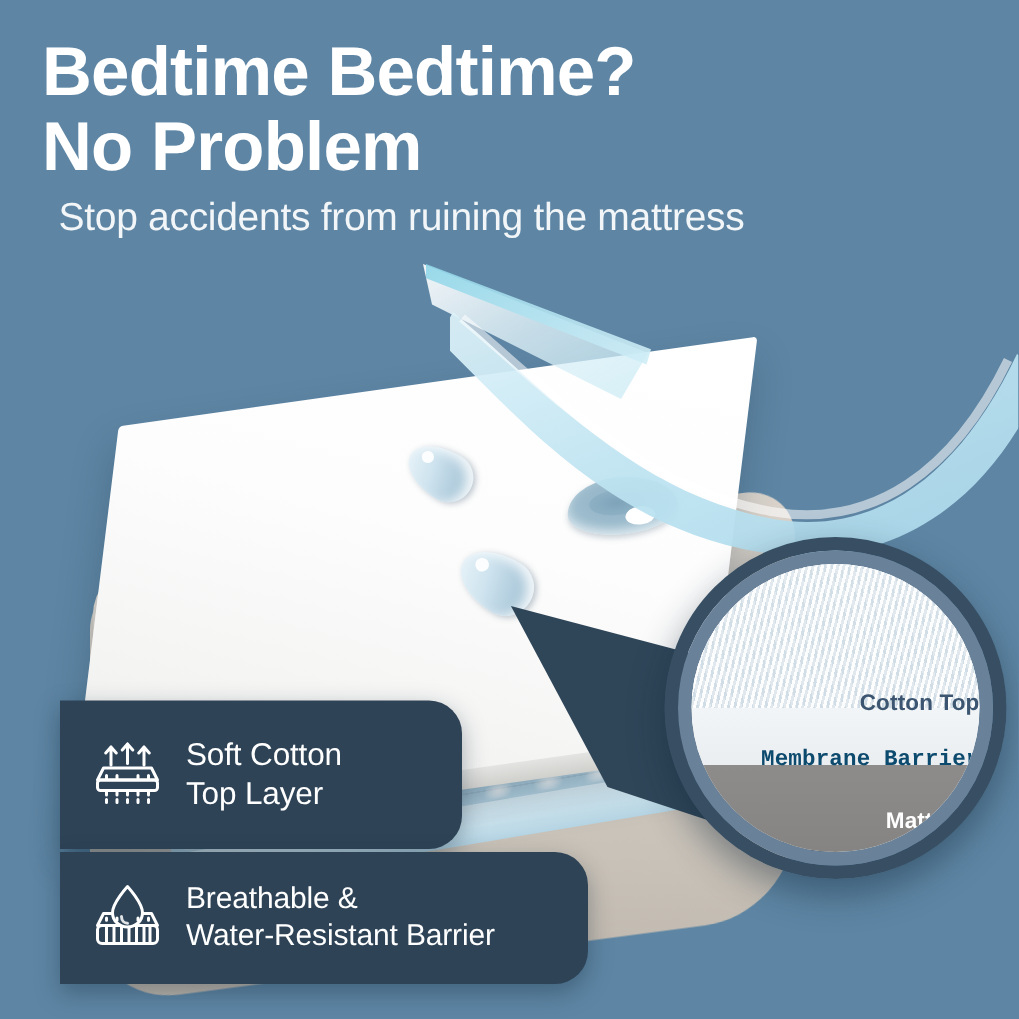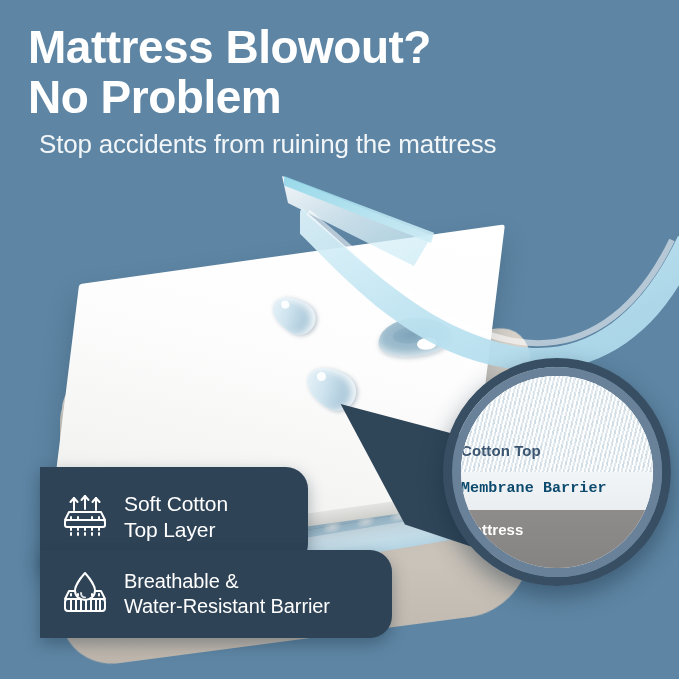--- a/index.html
+++ b/index.html
@@ -171,37 +171,37 @@
   }
   .layer-membrane{
     position:absolute;left:0;top:50%;width:100%;height:20%;
     background:linear-gradient(180deg,#f2f5f7 0%,#eaeef1 100%);
   }
   .layer-mattress{
     position:absolute;left:0;top:70%;width:100%;height:30%;
     background:linear-gradient(180deg,#8d8c8a 0%,#858482 100%);
   }
   .mag-label{
-    position:absolute;width:100%;text-align:left;
-    font-size:15px;font-weight:bold;letter-spacing:.1px;
+    position:absolute;width:100%;text-align:right;
+    font-size:15px;font-weight:bold;letter-spacing:.1px;margin-top:18px;
   }
   .mag-label.cotton{top:66px;color:#3c5570;}
   .mag-label.membrane{top:104px;color:#0c4a6e;font-family:Liberation Mono, monospace;}
   .mag-label.mattress{top:145px;color:#ffffff;}
 
   
   .badge{
     position:absolute;left:0;background:#2e4356;
     display:flex;align-items:center;
     border-radius:0 22px 22px 0;
     box-shadow:0 6px 16px rgba(15,35,52,.35);
     margin-left:40px;
   }
   .badge.b1{top:467px;width:268px;height:99px;}
-  .badge.b2{top:550px;width:352px;height:88px;}
+  .badge.b2{top:568px;width:352px;height:88px;}
   .badge-icon{
     flex:0 0 auto;width:58px;height:58px;margin-left:16px;margin-right:10px;
     display:flex;align-items:center;justify-content:center;
   }
   .badge-text{
     color:#ffffff;font-size:21px;line-height:26px;font-weight:normal;
     letter-spacing:-0.1px;white-space:pre-line;
   }
   .badge.b2 .badge-text{font-size:20px;line-height:25px;}
 </style>
@@ -259,21 +259,21 @@
   <div class="mag-inner">
     <div class="layer-cotton"></div>
     <div class="layer-membrane"></div>
     <div class="layer-mattress"></div>
     <div class="mag-label cotton">Cotton Top</div>
     <div class="mag-label membrane">Membrane Barrier</div>
     <div class="mag-label mattress">Mattress</div>
   </div>
 
   <div class="headline">
-    <span>Mattress Blowout?</span>
+    <span>Bedtime Bedtime?</span>
     <span class="l2">No Problem</span>
   </div>
   <div class="subhead">Stop accidents from ruining the mattress</div>
 
   <div class="badge b1">
     <div class="badge-icon">
       <svg width="54" height="54" viewBox="0 0 54 54" fill="none" stroke="#ffffff" stroke-width="2" stroke-linecap="round" stroke-linejoin="round">
         <path d="M7 30 L11 22 L43 22 L47 30 Z"></path>
         <rect x="7" y="30" width="40" height="7" rx="2"></rect>
         <path d="M16 20 L16 8 M16 8 L12.5 12 M16 8 L19.5 12"></path>

